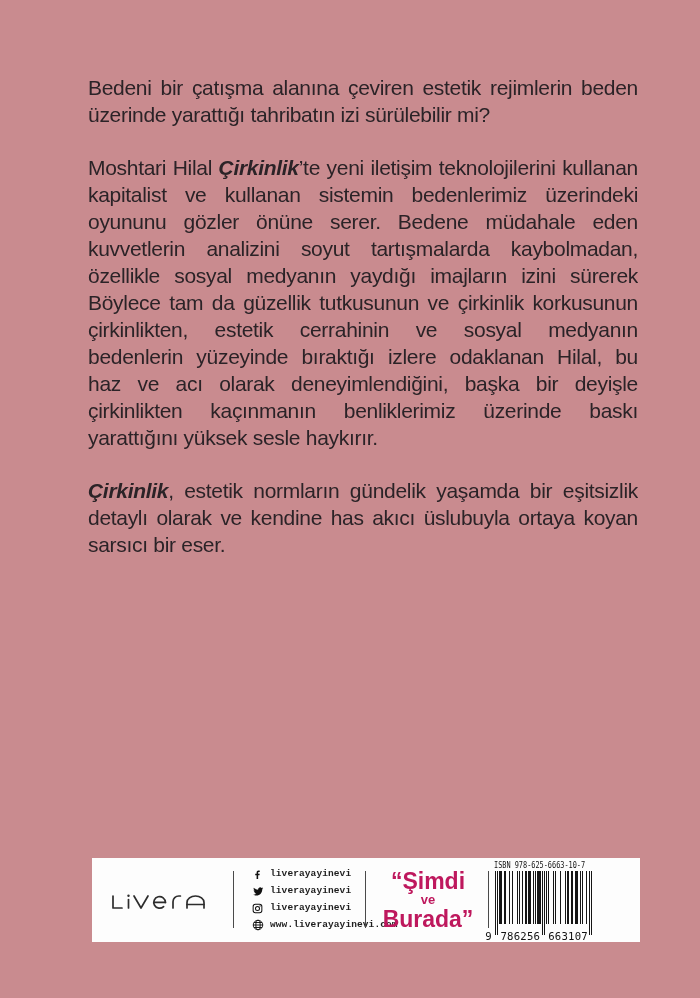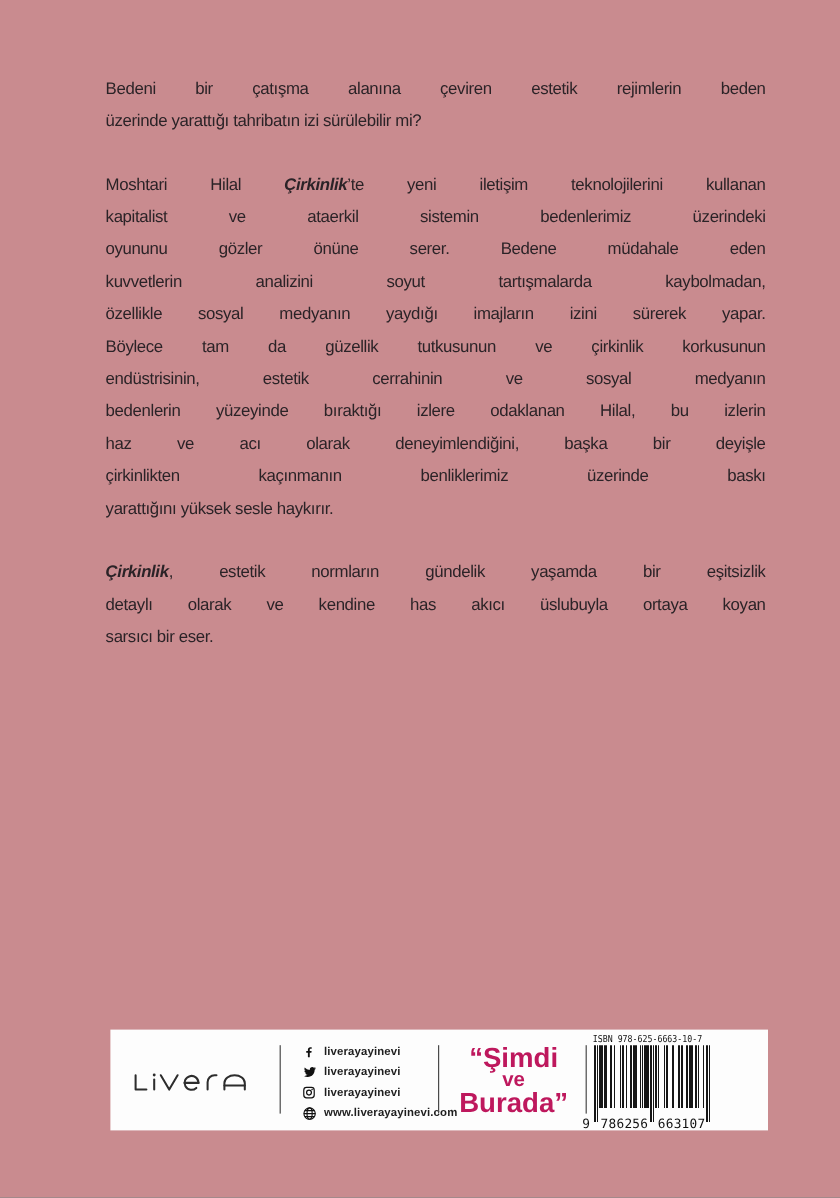--- a/index.html
+++ b/index.html
@@ -2,22 +2,22 @@
 <html><head>
 <meta charset="utf-8">
 <style>
   html,body{margin:0;padding:0;background:#888;}
   .cover{
     position:relative;width:700px;height:998px;overflow:hidden;
     background:#c98b8f;color:#2b2327;
     font-family:"Liberation Sans",sans-serif;
   }
   .cover-text{
-    position:absolute;left:88px;top:60px;width:550px;
-    font-size:14px;line-height:27px;letter-spacing:-0.3px;
+    position:absolute;left:88px;top:74px;width:550px;
+    font-size:21px;line-height:27px;letter-spacing:-0.3px;
   }
   .para{margin:0 0 26px 0;}
   .line{
     height:27px;overflow:hidden;
     text-align:justify;text-align-last:justify;text-justify:inter-word;
   }
   .line.last{text-align-last:left;}
   .em{font-weight:bold;font-style:italic;}
 
   .footer-bar{
@@ -26,28 +26,28 @@
   }
   .vdiv{position:absolute;top:13px;height:57px;width:1px;background:#4a4a4a;}
   .vdiv.d1{left:141px;}
   .vdiv.d2{left:273px;}
   .vdiv.d3{left:396px;}
 
   .logo-wrap{position:absolute;left:14px;top:25px;width:118px;height:36px;}
   .logo-wrap svg{display:block;}
 
   .social-list{position:absolute;left:159px;top:10px;}
-  .social-row{display:flex;align-items:center;height:17px;}
+  .social-row{display:flex;align-items:flex-start;height:17px;font-family:Liberation Mono, monospace;}
   .social-icon{width:13px;height:12px;margin-right:6px;display:flex;align-items:center;justify-content:center;}
   .social-icon svg{display:block;}
   .social-label{font-size:9.5px;font-weight:700;letter-spacing:0.1px;color:#1e1e1e;white-space:nowrap;}
 
   .slogan{position:absolute;left:276px;top:10px;width:120px;text-align:center;color:#be185d;}
   .slogan .l1{font-size:23px;font-weight:700;line-height:26px;}
-  .slogan .l2{font-size:17px;font-weight:700;line-height:12px;}
+  .slogan .l2{font-size:13px;font-weight:700;line-height:12px;}
   .slogan .l3{font-size:23px;font-weight:700;line-height:26px;}
 
   .barcode{position:absolute;left:392px;top:3px;width:112px;}
   .isbn-label{
     font-family:"DejaVu Sans Mono","Liberation Mono",monospace;
     font-size:8px;white-space:nowrap;color:#111;
     transform:scaleX(0.86);transform-origin:left center;margin-left:10px;height:9px;
   }
   .barcode-svg{margin-top:1px;}
 </style>
@@ -56,26 +56,26 @@
 
 <div class="cover">
 
   <div class="cover-text">
       <div class="para">
         <div class="line"><span>Bedeni bir çatışma alanına çeviren estetik rejimlerin beden</span></div>
         <div class="line last"><span>üzerinde yarattığı tahribatın izi sürülebilir mi?</span></div>
       </div>
       <div class="para">
         <div class="line"><span>Moshtari Hilal </span><span class="em">Çirkinlik</span><span>’te yeni iletişim teknolojilerini kullanan</span></div>
-        <div class="line"><span>kapitalist ve ataerkil sistemin bedenlerimiz üzerindeki</span></div>
+        <div class="line"><span>kapitalist ve kullanan sistemin bedenlerimiz üzerindeki</span></div>
         <div class="line"><span>oyununu gözler önüne serer. Bedene müdahale eden</span></div>
         <div class="line"><span>kuvvetlerin analizini soyut tartışmalarda kaybolmadan,</span></div>
         <div class="line"><span>özellikle sosyal medyanın yaydığı imajların izini sürerek yapar.</span></div>
         <div class="line"><span>Böylece tam da güzellik tutkusunun ve çirkinlik korkusunun</span></div>
-        <div class="line"><span>endüstrisinin, estetik cerrahinin ve sosyal medyanın</span></div>
+        <div class="line"><span>çirkinlikten, estetik cerrahinin ve sosyal medyanın</span></div>
         <div class="line"><span>bedenlerin yüzeyinde bıraktığı izlere odaklanan Hilal, bu izlerin</span></div>
         <div class="line"><span>haz ve acı olarak deneyimlendiğini, başka bir deyişle</span></div>
         <div class="line"><span>çirkinlikten kaçınmanın benliklerimiz üzerinde baskı</span></div>
         <div class="line last"><span>yarattığını yüksek sesle haykırır.</span></div>
       </div>
       <div class="para">
         <div class="line"><span class="em">Çirkinlik</span><span>, estetik normların gündelik yaşamda bir eşitsizlik</span></div>
         <div class="line"><span>detaylı olarak ve kendine has akıcı üslubuyla ortaya koyan</span></div>
         <div class="line last"><span>sarsıcı bir eser.</span></div>
       </div>

